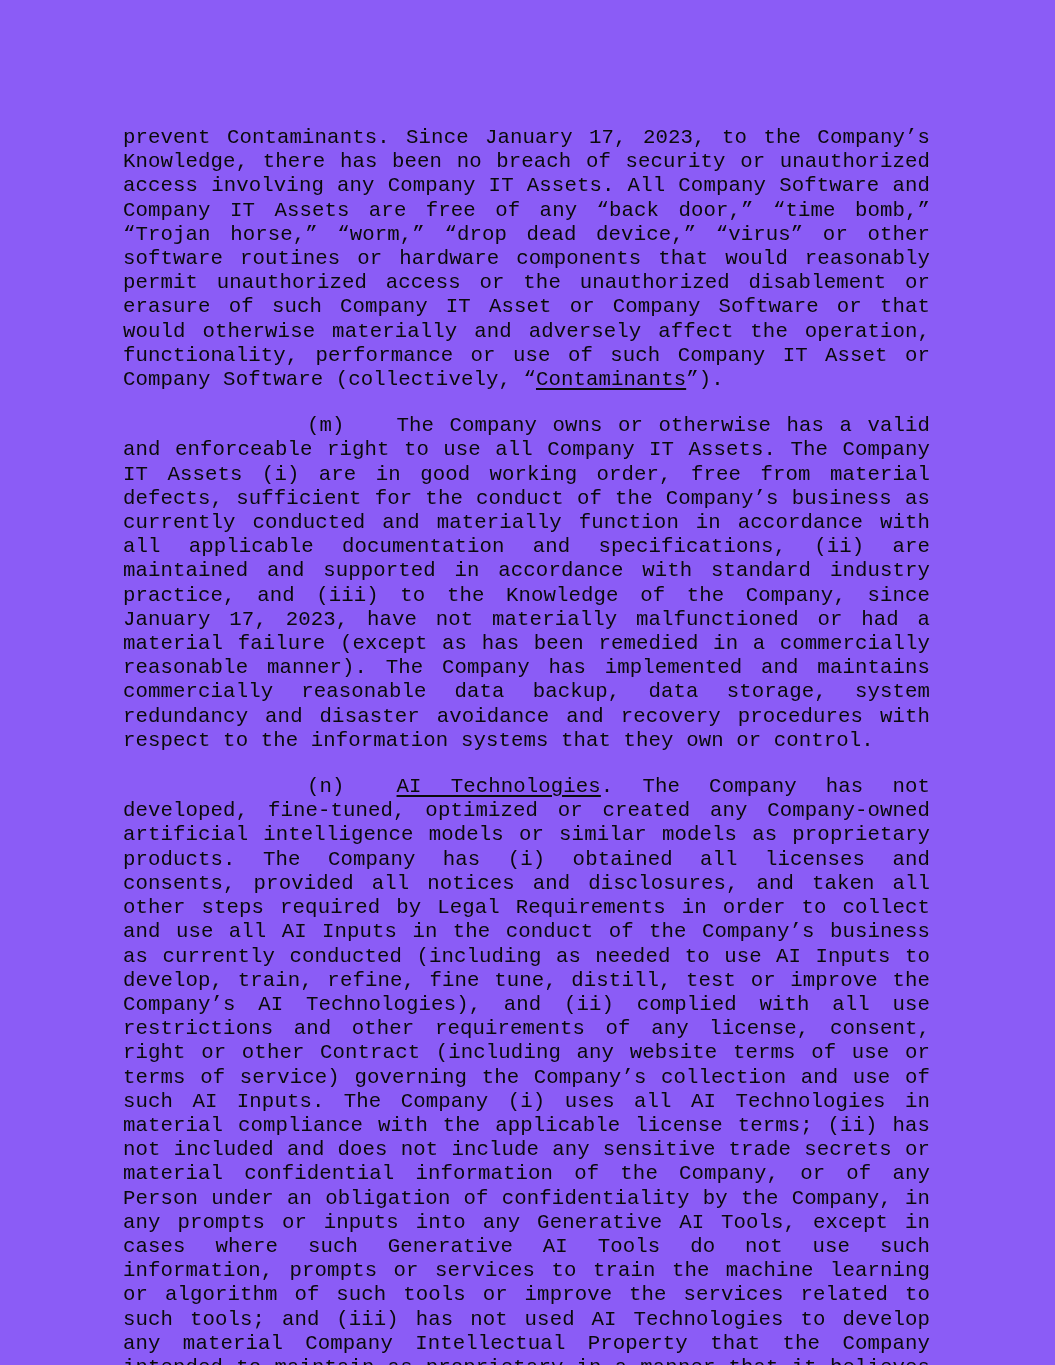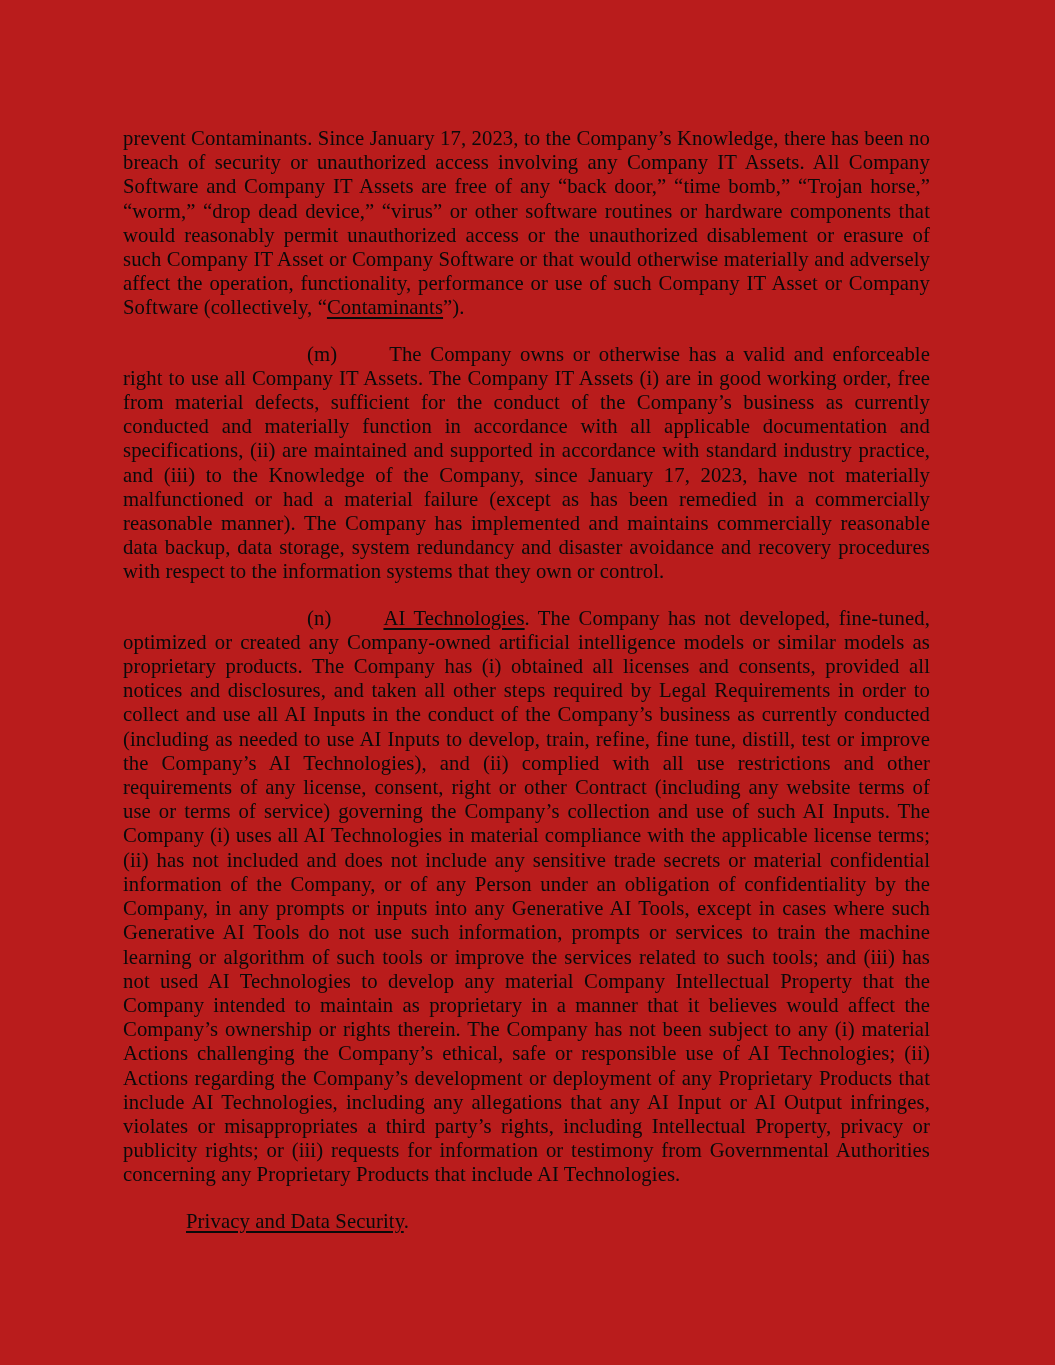--- a/index.html
+++ b/index.html
@@ -11,21 +11,22 @@
     width: 1055px;
     height: 1365px;
     position: relative;
     font-family: "Liberation Serif", "DejaVu Serif", serif;
     color: #0a0a0a;
     overflow: hidden;
   }
   .page {
     position: absolute;
     inset: 0;
-    background: #b91c1c;
+    background: #8b5cf6;
+    font-family: Liberation Mono, monospace;
   }
   .doc-body {
     position: absolute;
     left: 123px;
     top: 126px;
     width: 807px;
     font-size: 20.7px;
     line-height: 24.2px;
     text-align: justify;
     text-justify: inter-word;

